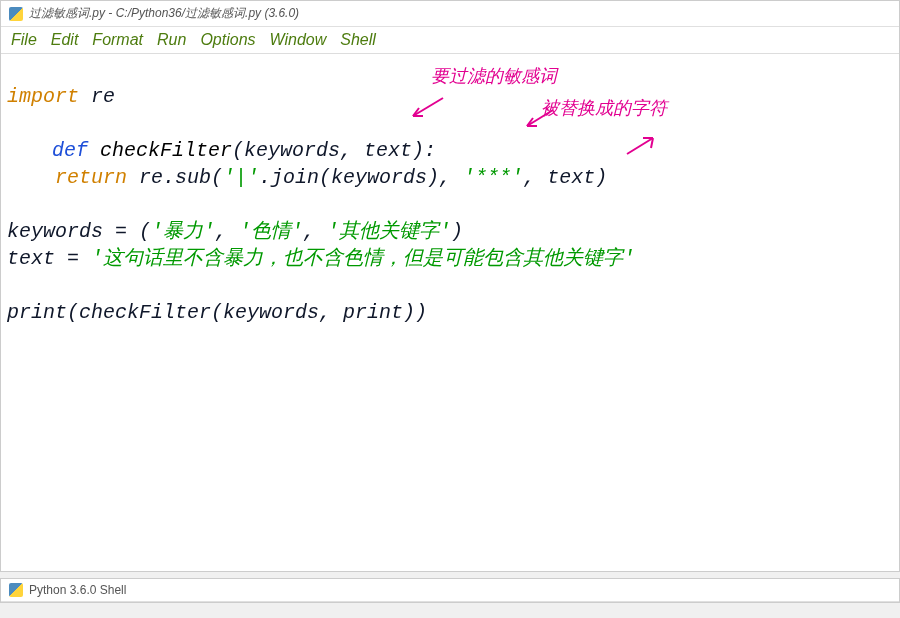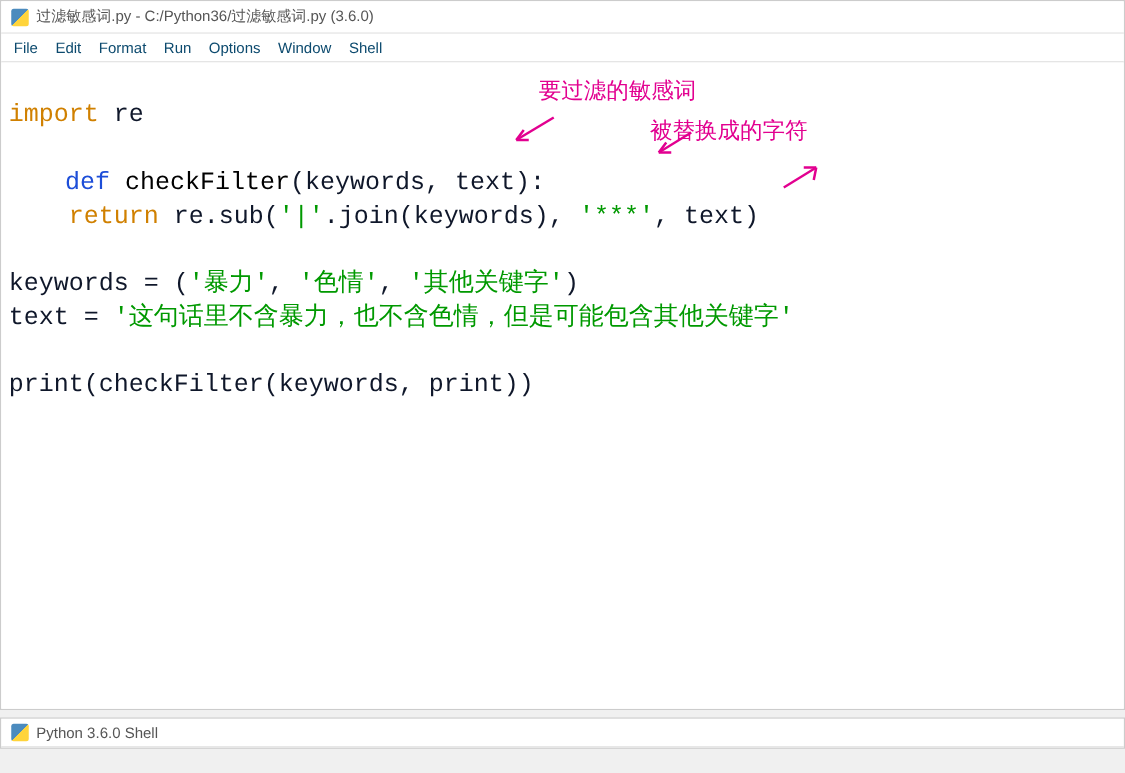--- a/index.html
+++ b/index.html
@@ -36,42 +36,42 @@
     .title-text {
       color: #555;
       font-size: 12px;
     }
     .menubar {
       display: flex;
       gap: 14px;
       padding: 4px 10px;
       background: #fff;
       border-bottom: 1px solid #ddd;
-      font-size: 12px;
-      color: #0c4a6e;
+      font-size: 16px;
+      color: #4d7c0f;
     }
     .menubar span { cursor: default; }
     .code-area {
       background: #fff;
       padding: 2px 6px;
       font-family: "Courier New", monospace;
       font-size: 20px;
       line-height: 1.35;
       white-space: pre;
       position: relative;
     }
     .kw-import { color: #d08000; }
     .kw-def { color: #1d4ed8; margin-left: 45px; }
     .kw-return { color: #d08000; text-align: center; }
     .fn-name { color: #000000; }
     .str { color: #009900; }
     .plain { color: #0f172a; }
     .comment-arrow { color: #e20090; position: absolute; font-size: 18px; font-family: "Microsoft YaHei", sans-serif;}
     .arrow-svg { position: absolute; }
-    .window1 { border: 1px solid #ccc; }
+    .window1 { border: 1px solid #ccc; font-style: italic; }
     .window2 { border: 1px solid #ccc; margin-top: 6px; }
   </style>
 </head>
 <body>
 
 <div class="window window1">
   <div class="titlebar">
     <span class="icon py-icon"></span>
     <span class="title-text">过滤敏感词.py - C:/Python36/过滤敏感词.py (3.6.0)</span>
   </div>
@@ -94,21 +94,21 @@
 <span class="plain">text = </span><span class="str">'这句话里不含暴力，也不含色情，但是可能包含其他关键字'</span>
 
 <span class="plain">print</span><span class="plain">(checkFilter(keywords, print))</span>
 
     <span class="comment-arrow" style="left:430px; top:10px;">要过滤的敏感词</span>
     <svg class="arrow-svg" style="left:406px; top:42px;" width="40" height="26">
         <path d="M36 2 L6 20" stroke="#e20090" stroke-width="2" fill="none"></path>
         <path d="M6 20 L12 12 M6 20 L16 20" stroke="#e20090" stroke-width="2" fill="none"></path>
       </svg>
 
-    <span class="comment-arrow" style="left:519px; top:42px;">被替换成的字符</span>
+    <span class="comment-arrow" style="left:540px; top:42px;">被替换成的字符</span>
     <svg class="arrow-svg" style="left:522px; top:54px;" width="34" height="24">
         <path d="M30 2 L4 18" stroke="#e20090" stroke-width="2" fill="none"></path>
         <path d="M4 18 L10 10 M4 18 L14 18" stroke="#e20090" stroke-width="2" fill="none"></path>
       </svg>
 
     <svg class="arrow-svg" style="left:624px; top:82px;" width="34" height="22">
         <path d="M2 18 L28 2" stroke="#e20090" stroke-width="2" fill="none"></path>
         <path d="M28 2 L18 2 M28 2 L26 12" stroke="#e20090" stroke-width="2" fill="none"></path>
       </svg>
   </div>

